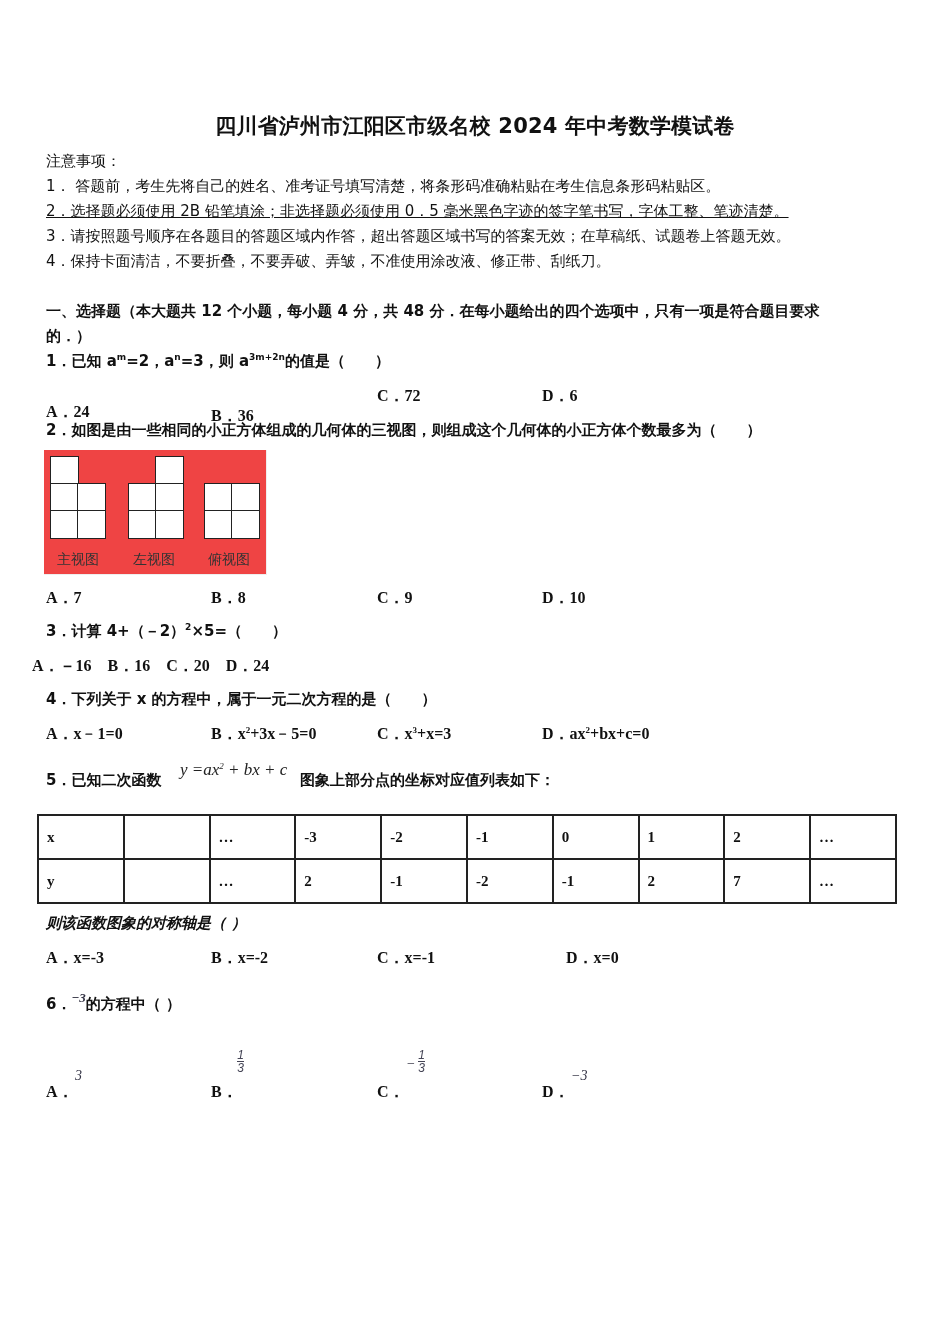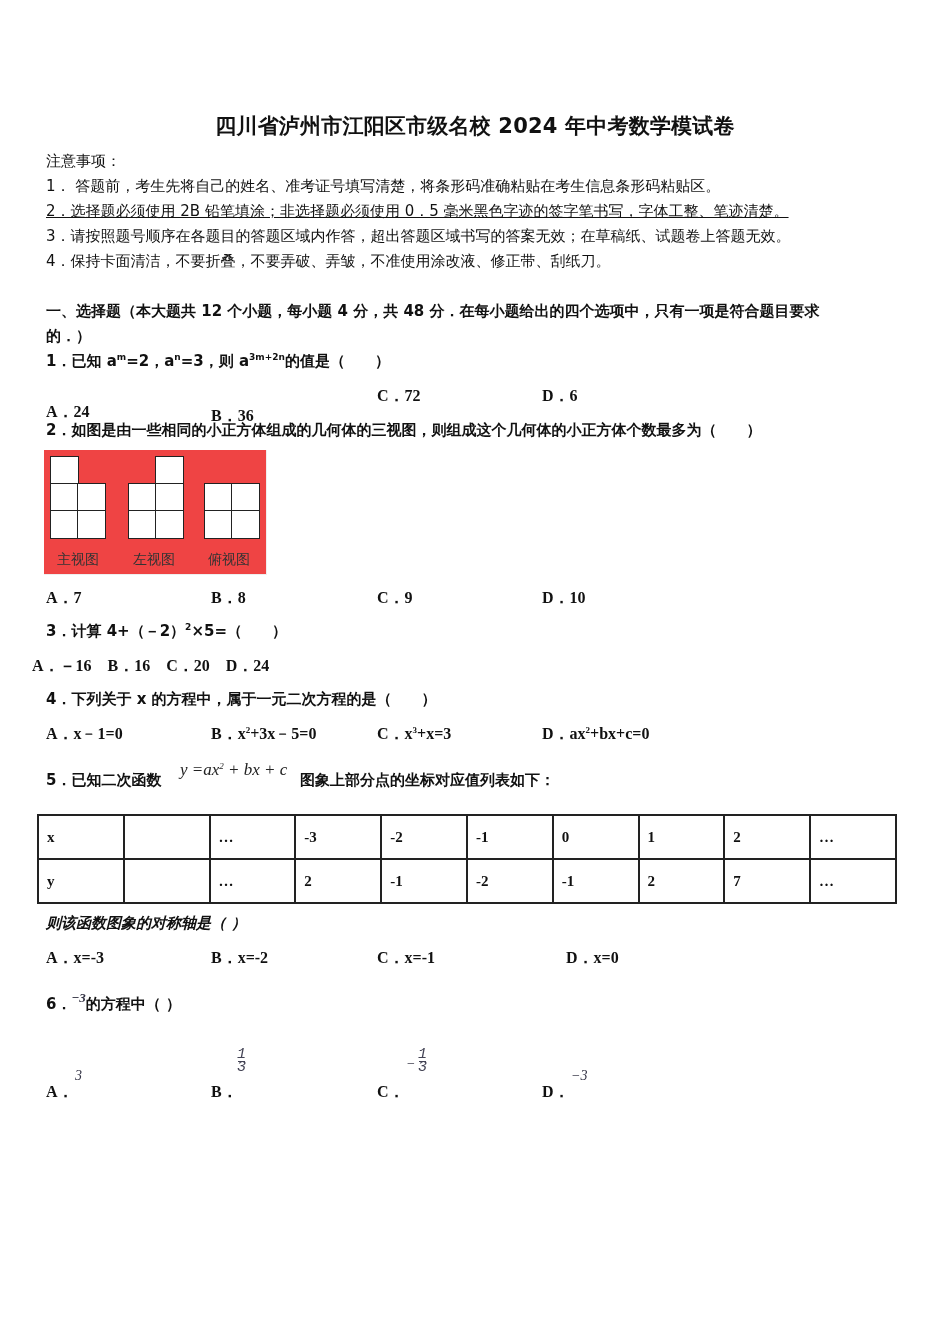--- a/index.html
+++ b/index.html
@@ -12,21 +12,21 @@
   .opt { font-family: "Liberation Serif", "DejaVu Serif", serif; font-weight: bold; font-size: 16px; }
   sup { font-size: 9px; vertical-align: 6px; line-height: 0; }
   .math { font-family: "Liberation Serif", "DejaVu Serif", serif; font-style: italic; font-size: 17px; color: #222; }
   .mathsmall { font-family: "Liberation Serif", "DejaVu Serif", serif; font-style: italic; font-size: 14px; color: #334; }
   table.data { position: absolute; left: 37px; top: 814px; width: 860px; border-collapse: collapse;
                font-family: "Liberation Serif", "DejaVu Serif", serif; font-weight: bold; font-size: 15px; }
   table.data td { border: 2px solid #222; height: 44px; padding: 0 0 0 8px; width: 86px; box-sizing: border-box; }
   .views { position: absolute; left: 44px; top: 450px; width: 222px; height: 124px; background: #ef4444; border-right: 1px solid #eee; border-bottom: 1px solid #eee; }
   .cell { position: absolute; border: 1.6px solid #222; box-sizing: border-box; background: #fff; }
   .vlabel { position: absolute; top: 101px; font-size: 14px; color: #333; }
-  .frac { display: inline-block; text-align: center; font-family: Liberation Mono, monospace; font-style: italic; font-size: 15px; color: #445; line-height: 10px; }
+  .frac { display: inline-block; text-align: center; font-family: Liberation Sans, sans-serif; font-style: italic; font-size: 12px; color: #445; line-height: 10px; }
   .frac .bar { display: block; border-top: 1px solid #445; width: 7px; margin: 1px auto; }
 </style>
 </head>
 <body>
 
 <div class="abs title">四川省泸州市江阳区市级名校 2024 年中考数学模试卷</div>
 
 <div class="abs line" style="top:152px;">注意事项：</div>
 <div class="abs line" style="top:177px;">1．  答题前，考生先将自己的姓名、准考证号填写清楚，将条形码准确粘贴在考生信息条形码粘贴区。</div>
 <div class="abs line" style="top:202px;text-decoration:underline;">2．选择题必须使用 2B 铅笔填涂；非选择题必须使用 0．5 毫米黑色字迹的签字笔书写，字体工整、笔迹清楚。</div>

